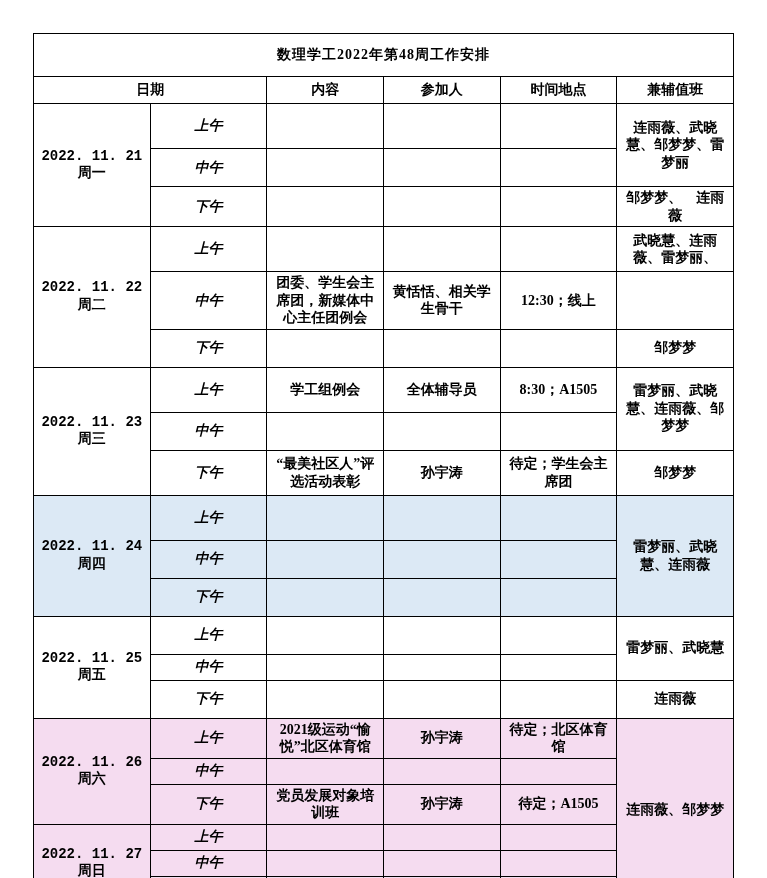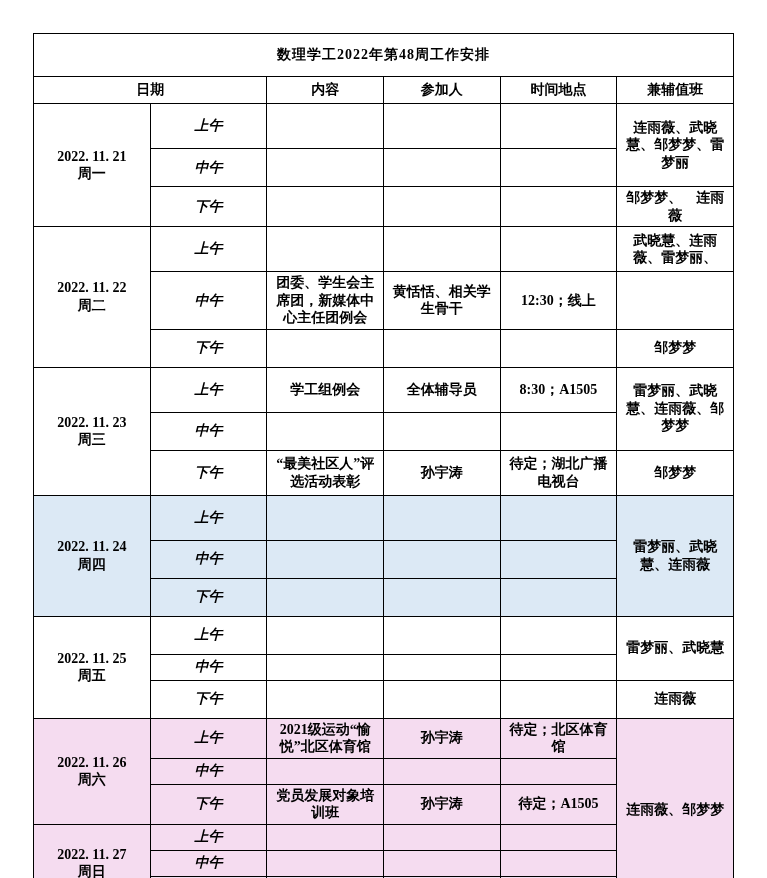--- a/index.html
+++ b/index.html
@@ -41,20 +41,21 @@
     height: 38px;
     letter-spacing: 1px;
   }
   .head-cell {
     height: 22px;
     font-size: 15px;
   }
   .date-cell {
     font-size: 15px;
     width: 96px;
+    font-family: Liberation Mono, monospace;
   }
   .slot-cell {
     width: 54px;
     font-size: 14px;
     font-style: italic;
   }
   .content-cell { width: 166px; margin-top: 8px; }
   .people-cell  { width: 144px; font-family: Liberation Serif, serif; }
   .time-cell    { width: 96px; }
   .duty-cell    { width: 140px; }
@@ -150,21 +151,21 @@
       <tr class="h-mid">
         <td class="slot-cell">中午</td>
         <td class="content-cell"></td>
         <td class="people-cell"></td>
         <td class="time-cell"></td>
       </tr>
       <tr class="h-tall">
         <td class="slot-cell">下午</td>
         <td class="content-cell">“最美社区人”评选活动表彰</td>
         <td class="people-cell">孙宇涛</td>
-        <td class="time-cell">待定；湖北广播电视台</td>
+        <td class="time-cell">待定；学生会主席团</td>
         <td class="duty-cell">邹梦梦</td>
       </tr>
 
       <tr class="h-tall">
         <td class="date-cell blue" rowspan="3">
           <div>2022. 11. 24</div>
           <div>周四</div>
         </td>
         <td class="slot-cell blue">上午</td>
         <td class="content-cell blue"></td>

